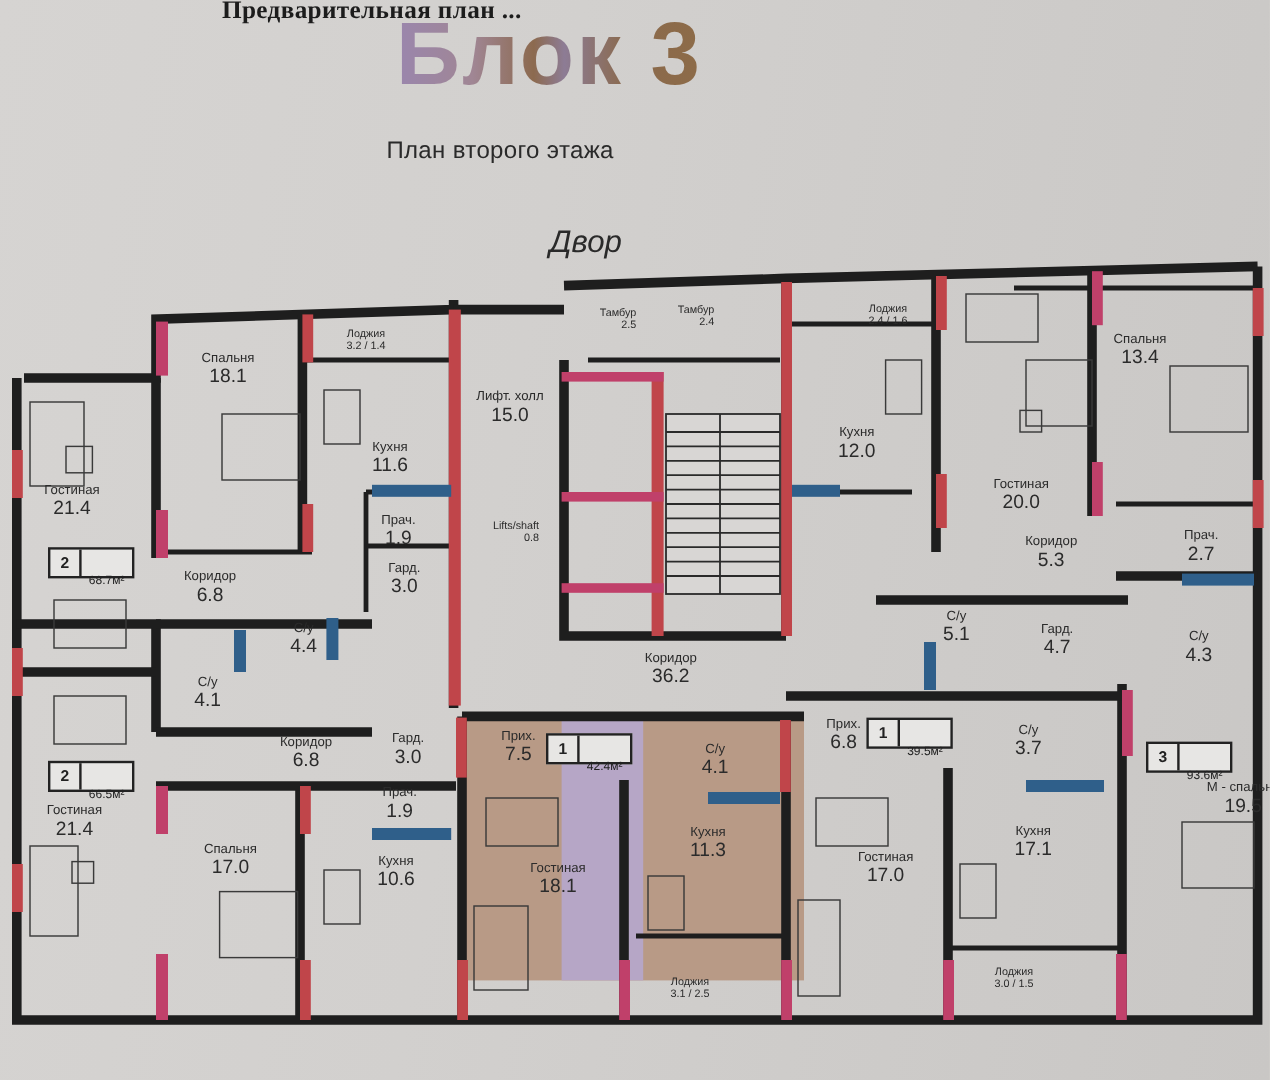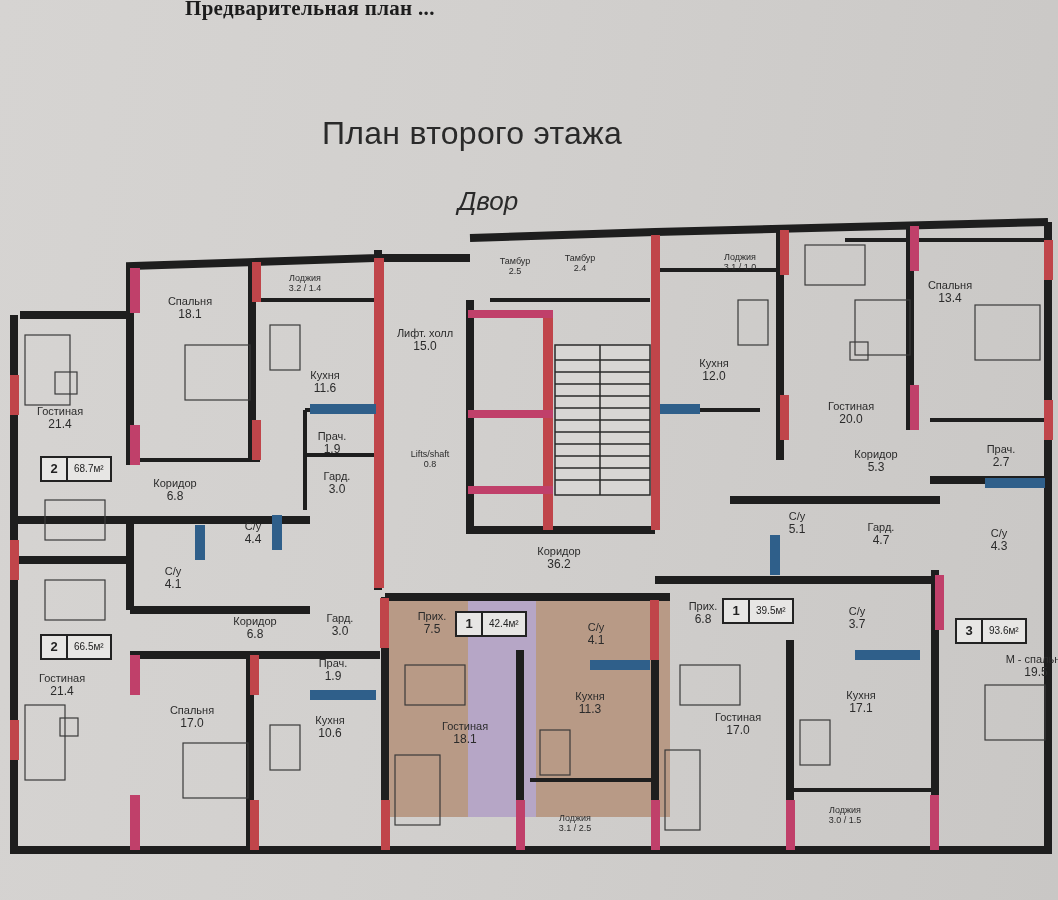--- a/index.html
+++ b/index.html
@@ -1,36 +1,37 @@
 <!DOCTYPE html>
 <html><head>
 <meta charset="utf-8">
 <style>
   html,body{margin:0;padding:0;}
   body{width:1058px;height:900px;overflow:hidden;background:#cfcdcb;font-family:"Liberation Sans",sans-serif;position:relative;}
   .page{position:absolute;left:0;top:0;width:1058px;height:900px;background:linear-gradient(100deg,#d6d4d2 0%,#d2d0ce 40%,#c9c7c5 100%);}
   .pre-title{position:absolute;left:185px;top:-4px;font-family:"Liberation Serif",serif;font-weight:bold;font-size:21px;color:#1c1c1c;letter-spacing:0.3px;}
   .block-title{position:absolute;left:330px;top:8px;font-size:74px;font-weight:bold;letter-spacing:2px;line-height:1;background:linear-gradient(90deg,#9a86ad 0%,#a08694 25%,#8c6a4f 45%,#8d7c95 55%,#8a6a4d 75%,#8d6b48 100%);-webkit-background-clip:text;background-clip:text;color:transparent;}
-  .floor-title{position:absolute;left:322px;top:115px;font-size:32px;color:#2a2a2a;letter-spacing:0.3px;}
+  .floor-title{position:absolute;left:322px;top:115px;font-size:20px;color:#2a2a2a;letter-spacing:0.3px;}
   .yard{position:absolute;left:458px;top:186px;font-size:26px;font-style:italic;color:#2a2a2a;}
   .plan{position:absolute;left:0;top:0;width:1058px;height:900px;}
   .room-label{position:absolute;text-align:center;font-size:11px;color:#2b2b2b;line-height:1.15;transform:translate(-50%,-50%);white-space:nowrap;}
-  .room-label .area{display:block;font-size:12px;}
+  .room-label .area{display:block;font-size:16px;}
   .room-label.sm{font-size:9px;}
-  .room-label.sm .area{font-size:9px;}
+  .room-label.sm .area{font-size:9px;text-align:right;}
   .badge{position:absolute;display:flex;border:2px solid #222;background:#e7e6e4;height:22px;font-size:13px;color:#222;}
   .badge .rooms{width:24px;border-right:2px solid #222;text-align:center;line-height:22px;font-weight:bold;}
-  .badge .total{padding:0 6px;line-height:22px;font-size:10px;}
+  .badge .total{padding:16px 6px;line-height:22px;font-size:10px;}
   .watermark{position:absolute;left:415px;top:402px;font-size:64px;font-weight:bold;color:rgba(255,255,255,0.75);letter-spacing:-2px;}
 </style>
 </head>
 <body>
 
 <div class="page">
   <div class="pre-title">Предварительная план ...</div>
+  <div class="block-title">Блок 3</div>
   <div class="floor-title">План второго этажа</div>
   <div class="yard">Двор</div>
 
   <svg class="plan" viewBox="0 0 1058 900" xmlns="http://www.w3.org/2000/svg">
 
     <g>
       <rect x="385" y="597" width="285" height="220" fill="#b89a86"></rect>
       <rect x="468" y="597" width="68" height="220" fill="#b6a6c6"></rect>
     </g>
 
@@ -168,37 +169,37 @@
 
   <div class="room-label" style="left:60px;top:418px"><span>Гостиная</span><span class="area">21.4</span></div>
   <div class="room-label" style="left:190px;top:308px"><span>Спальня</span><span class="area">18.1</span></div>
   <div class="room-label sm" style="left:305px;top:283px"><span>Лоджия</span><span class="area">3.2 / 1.4</span></div>
   <div class="room-label" style="left:325px;top:382px"><span>Кухня</span><span class="area">11.6</span></div>
   <div class="room-label" style="left:332px;top:443px"><span>Прач.</span><span class="area">1.9</span></div>
   <div class="room-label" style="left:337px;top:483px"><span>Гард.</span><span class="area">3.0</span></div>
   <div class="room-label" style="left:175px;top:490px"><span>Коридор</span><span class="area">6.8</span></div>
   <div class="room-label" style="left:253px;top:533px"><span>С/у</span><span class="area">4.4</span></div>
   <div class="room-label" style="left:425px;top:340px"><span>Лифт. холл</span><span class="area">15.0</span></div>
-  <div class="room-label sm" style="left:430px;top:459px"><span>Lifts/shaft</span><span class="area">0.8</span></div>
+  <div class="room-label sm" style="left:430px;top:443px"><span>Lifts/shaft</span><span class="area">0.8</span></div>
   <div class="room-label sm" style="left:515px;top:266px"><span>Тамбур</span><span class="area">2.5</span></div>
   <div class="room-label sm" style="left:580px;top:263px"><span>Тамбур</span><span class="area">2.4</span></div>
   <div class="room-label" style="left:559px;top:558px"><span>Коридор</span><span class="area">36.2</span></div>
   <div class="room-label" style="left:173px;top:578px"><span>С/у</span><span class="area">4.1</span></div>
   <div class="room-label" style="left:255px;top:628px"><span>Коридор</span><span class="area">6.8</span></div>
   <div class="room-label" style="left:340px;top:625px"><span>Гард.</span><span class="area">3.0</span></div>
   <div class="room-label" style="left:333px;top:670px"><span>Прач.</span><span class="area">1.9</span></div>
   <div class="room-label" style="left:62px;top:685px"><span>Гостиная</span><span class="area">21.4</span></div>
   <div class="room-label" style="left:192px;top:717px"><span>Спальня</span><span class="area">17.0</span></div>
   <div class="room-label" style="left:330px;top:727px"><span>Кухня</span><span class="area">10.6</span></div>
   <div class="room-label" style="left:432px;top:623px"><span>Прих.</span><span class="area">7.5</span></div>
   <div class="room-label" style="left:596px;top:634px"><span>С/у</span><span class="area">4.1</span></div>
   <div class="room-label" style="left:465px;top:733px"><span>Гостиная</span><span class="area">18.1</span></div>
   <div class="room-label" style="left:590px;top:703px"><span>Кухня</span><span class="area">11.3</span></div>
   <div class="room-label sm" style="left:575px;top:823px"><span>Лоджия</span><span class="area">3.1 / 2.5</span></div>
-  <div class="room-label sm" style="left:740px;top:262px"><span>Лоджия</span><span class="area">3.1 / 1.0</span></div>
+  <div class="room-label sm" style="left:740px;top:262px"><span>Лоджия</span><span class="area">2.4 / 1.6</span></div>
   <div class="room-label" style="left:714px;top:370px"><span>Кухня</span><span class="area">12.0</span></div>
   <div class="room-label" style="left:851px;top:413px"><span>Гостиная</span><span class="area">20.0</span></div>
   <div class="room-label" style="left:950px;top:292px"><span>Спальня</span><span class="area">13.4</span></div>
   <div class="room-label" style="left:876px;top:461px"><span>Коридор</span><span class="area">5.3</span></div>
   <div class="room-label" style="left:1001px;top:456px"><span>Прач.</span><span class="area">2.7</span></div>
   <div class="room-label" style="left:797px;top:523px"><span>С/у</span><span class="area">5.1</span></div>
   <div class="room-label" style="left:881px;top:534px"><span>Гард.</span><span class="area">4.7</span></div>
   <div class="room-label" style="left:999px;top:540px"><span>С/у</span><span class="area">4.3</span></div>
   <div class="room-label" style="left:857px;top:618px"><span>С/у</span><span class="area">3.7</span></div>
   <div class="room-label" style="left:1036px;top:666px"><span>М - спальня</span><span class="area">19.5</span></div>

